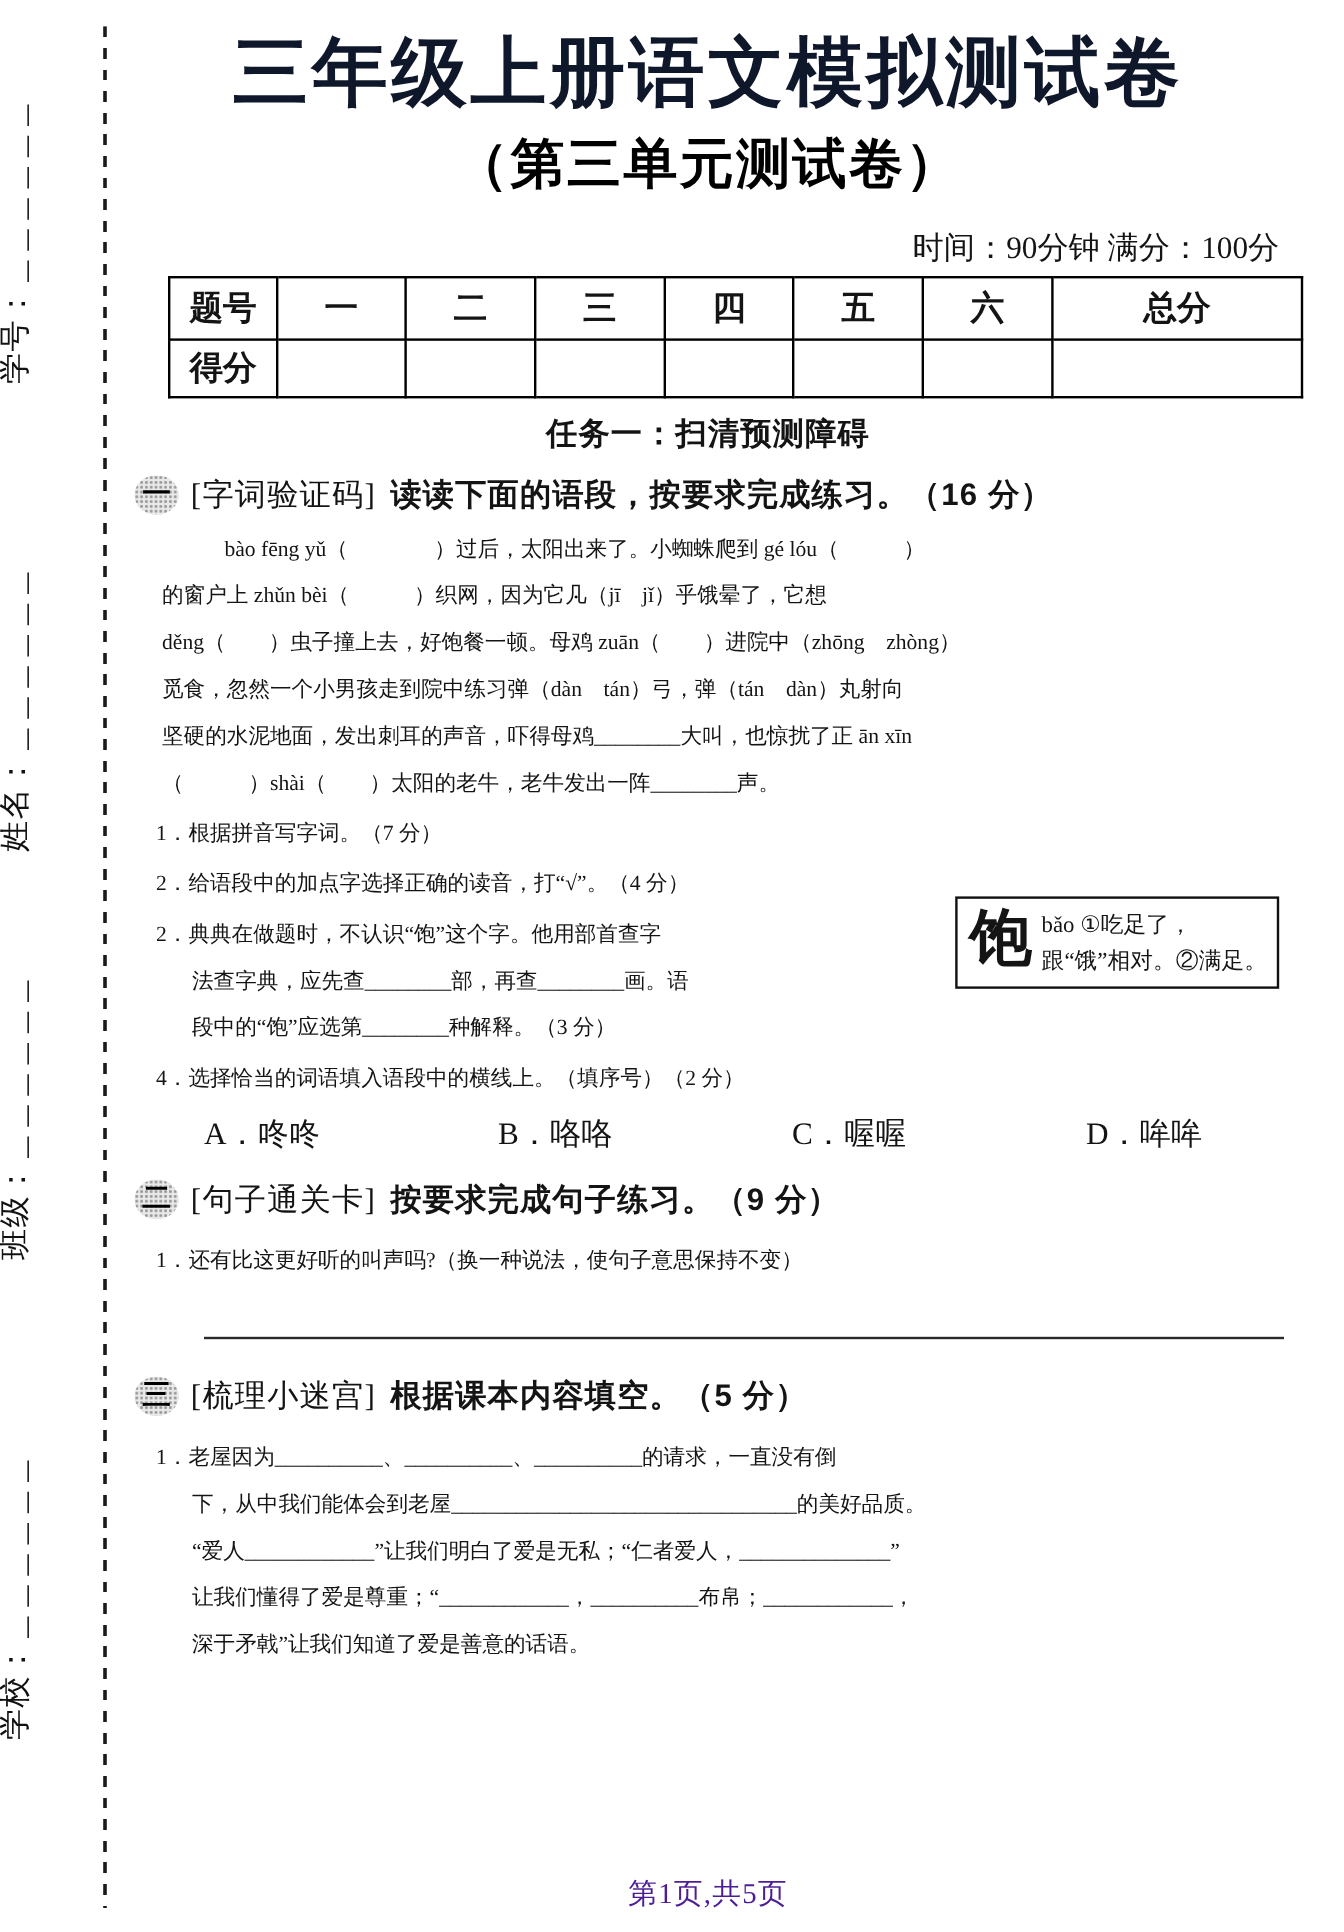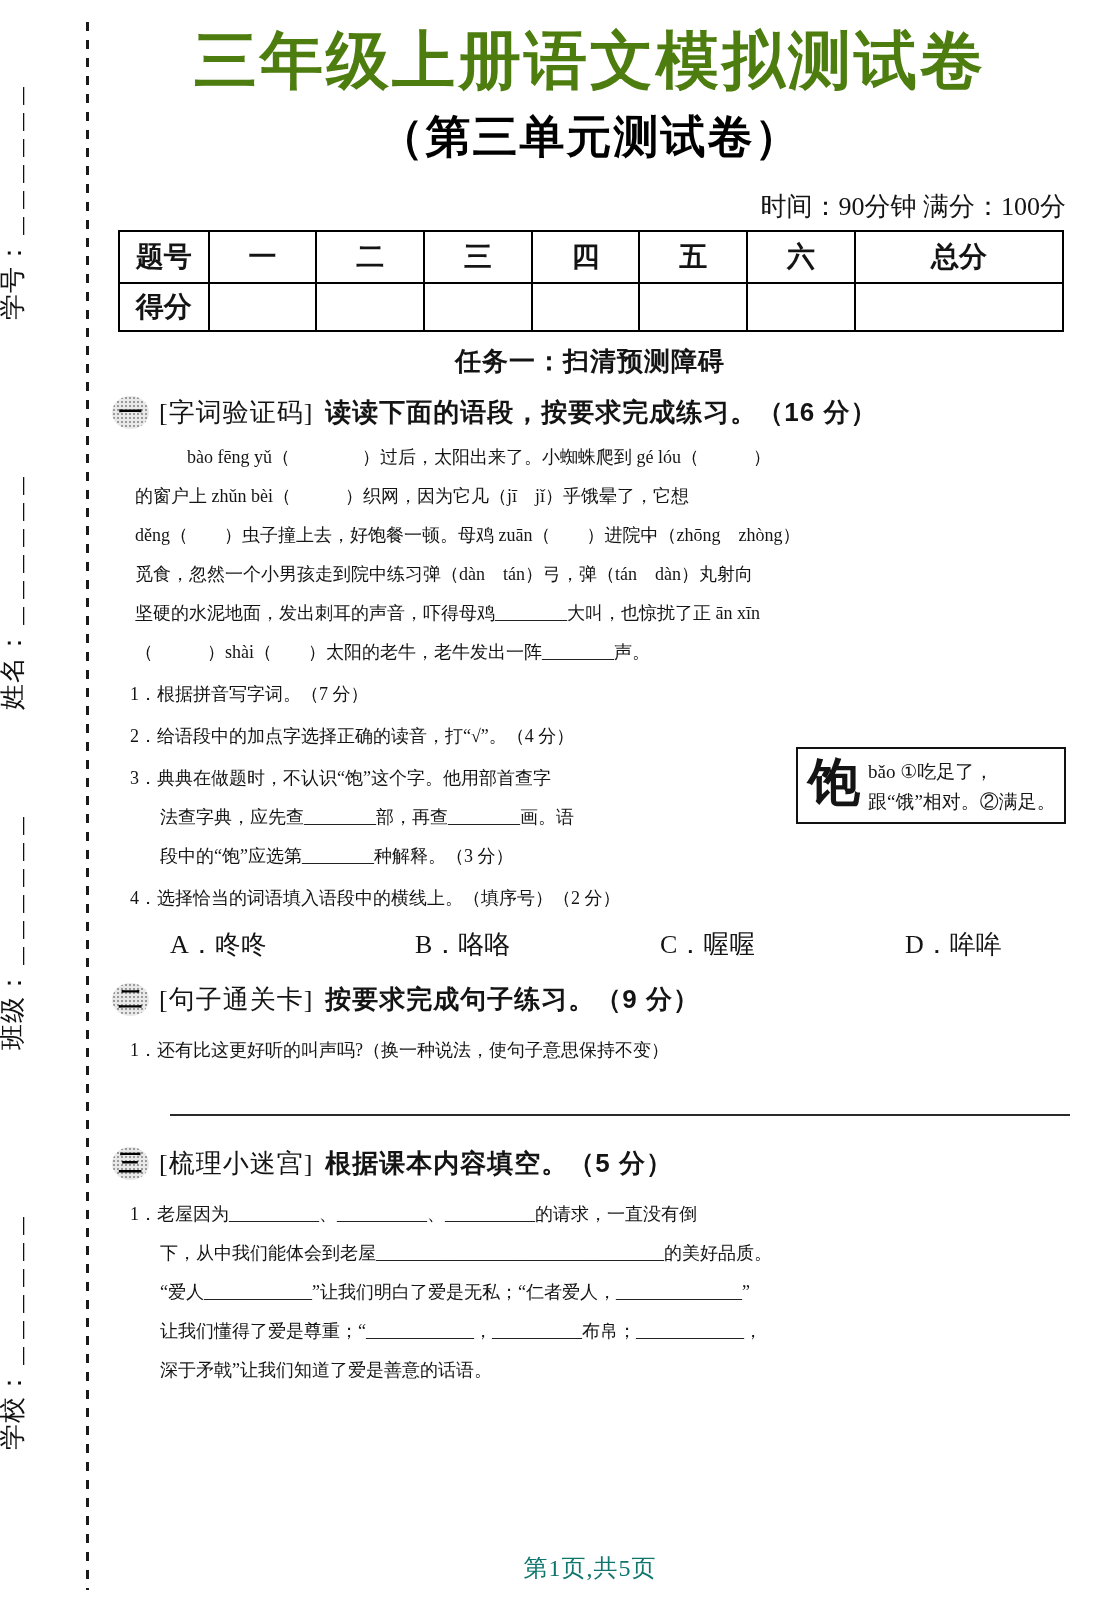--- a/index.html
+++ b/index.html
@@ -15,26 +15,26 @@
   .side-field{
     position:absolute;left:30px;height:34px;line-height:34px;white-space:nowrap;
     transform:rotate(-90deg);transform-origin:0 100%;
     font-size:26px;letter-spacing:1px;color:#111;
   }
   .side-blank{letter-spacing:0;}
   
   .content{position:absolute;left:112px;top:0;width:956px;}
   .title{
     margin-top:26px;text-align:center;font-size:63px;font-weight:900;
-    letter-spacing:3px;line-height:1.12;color:#4d7c0f;
+    letter-spacing:3px;line-height:1.12;color:#0f172a;
   }
   .subtitle{text-align:center;font-size:45px;font-weight:900;margin-top:10px;letter-spacing:2px;color:#000;}
   .meta{margin-top:22px;text-align:right;font-size:26px;padding-right:2px;}
   
-  table.score{border-collapse:collapse;margin-top:6px;margin-left:6px;width:946px;}
+  table.score{border-collapse:collapse;margin-top:6px;margin-left:28px;width:946px;}
   table.score td{
     border:2.5px solid #000;text-align:center;font-size:28px;font-weight:bold;
     height:50px;padding:0;
   }
   table.score tr.r2 td{height:46px;}
   
   .banner{margin-top:12px;text-align:center;font-size:26px;font-weight:bold;
     font-family:"Liberation Sans","DejaVu Sans",sans-serif;letter-spacing:1px;}
   .sec-head{margin-top:16px;font-size:26px;display:flex;align-items:center;}
   .badge{
@@ -65,22 +65,22 @@
   }
   .dict-char{float:left;font-size:52px;line-height:52px;font-weight:bold;margin-right:8px;}
   .dict-text{font-size:19px;line-height:30px;}
   
   .options{margin-left:58px;margin-top:6px;font-size:26px;line-height:42px;display:flex;}
   .options span{width:245px;flex:0 0 auto;}
   
   .answer-rule{margin:44px 0 30px 58px;width:900px;border-bottom:2.5px solid #2a2a2a;height:0;}
   .gap-lg{margin-top:14px;}
   .footer{
-    position:absolute;left:112px;width:956px;bottom:26px;text-align:center;
-    font-size:24px;color:#0f766e;letter-spacing:1px;
+    position:absolute;left:112px;width:956px;bottom:16px;text-align:center;
+    font-size:24px;color:#4c1d95;letter-spacing:1px;
   }
 </style>
 </head>
 <body>
 
 <div class="cutline"></div>
 
 <div class="side-field" style="top:286px">
   <span>学号：</span><span class="side-blank">＿＿＿＿＿＿</span>
 </div>
@@ -146,21 +146,21 @@
   <div class="line q">2．给语段中的加点字选择正确的读音，打“√”。（4 分）</div>
 
   <div class="q3wrap">
     <div class="dict-box">
       <span class="dict-char">饱</span>
       <span class="dict-text">
         <span>bǎo</span>
         <span>①吃足了，跟“饿”相对。②满足。</span>
       </span>
     </div>
-    <div class="line q">3．典典在做题时，不认识“饱”这个字。他用部首查字</div>
+    <div class="line q">2．典典在做题时，不认识“饱”这个字。他用部首查字</div>
     <div class="line q-cont">法查字典，应先查________部，再查________画。语</div>
     <div class="line q-cont">段中的“饱”应选第________种解释。（3 分）</div>
   </div>
 
   <div class="line q">4．选择恰当的词语填入语段中的横线上。（填序号）（2 分）</div>
   <div class="options">
     <span>A．咚咚</span>
     <span>B．咯咯</span>
     <span>C．喔喔</span>
     <span>D．哞哞</span>

